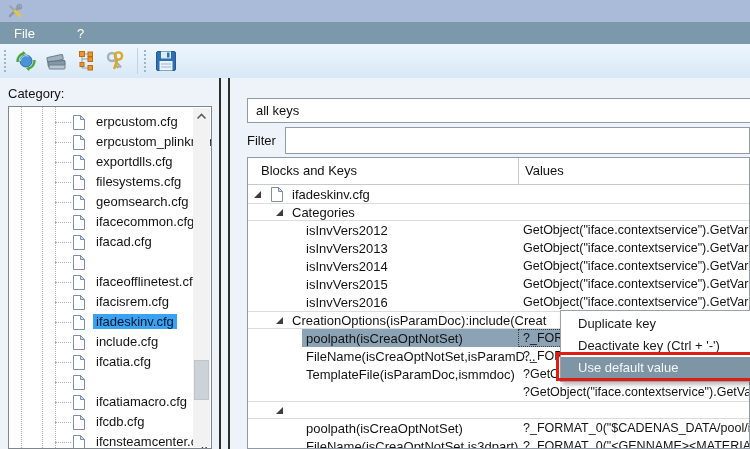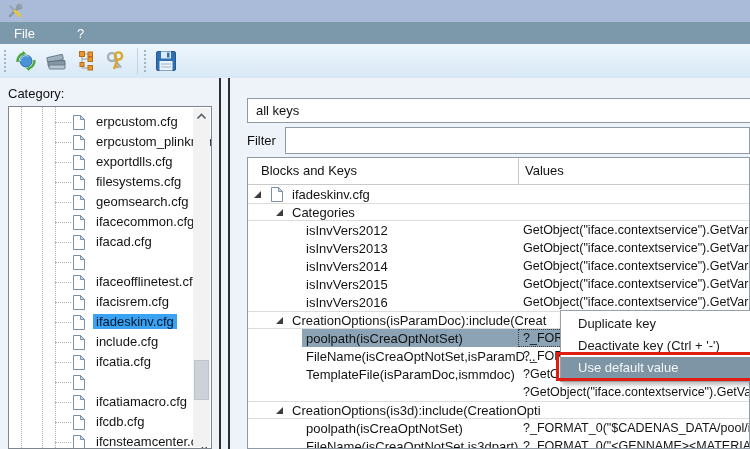--- a/index.html
+++ b/index.html
@@ -407,21 +407,20 @@
           <span class="row-label" style="left: 58px;">TemplateFile(isParamDoc,ismmdoc)</span>
           <span class="row-value">?GetO</span>
         </div>
         <div class="grid-row" style="top: 225px;">
           <span class="row-value">?GetObject("iface.contextservice").GetVariab</span>
         </div>
         <div class="grid-row" style="top: 243px;">
           <span class="row-line-top"></span>
           <span class="row-line-bot"></span>
           <span class="expander" style="left: 28px;"></span>
-          <span class="row-label" style="left: 44px;">CreationOptions(is3d):include(CreationOpti</span>
         </div>
         <div class="grid-row" style="top: 261px;">
           <span class="row-label" style="left: 58px;">poolpath(isCreaOptNotSet)</span>
           <span class="row-value">?_FORMAT_0("$CADENAS_DATA/pool/inven</span>
         </div>
         <div class="grid-row" style="top: 279px;">
           <span class="row-label" style="left: 58px;">FileName(isCreaOptNotSet,is3dpart)</span>
           <span class="row-value">?_FORMAT_0("&lt;GENNAME&gt;&lt;MATERIAL(_):</span>
         </div>
       </div>

